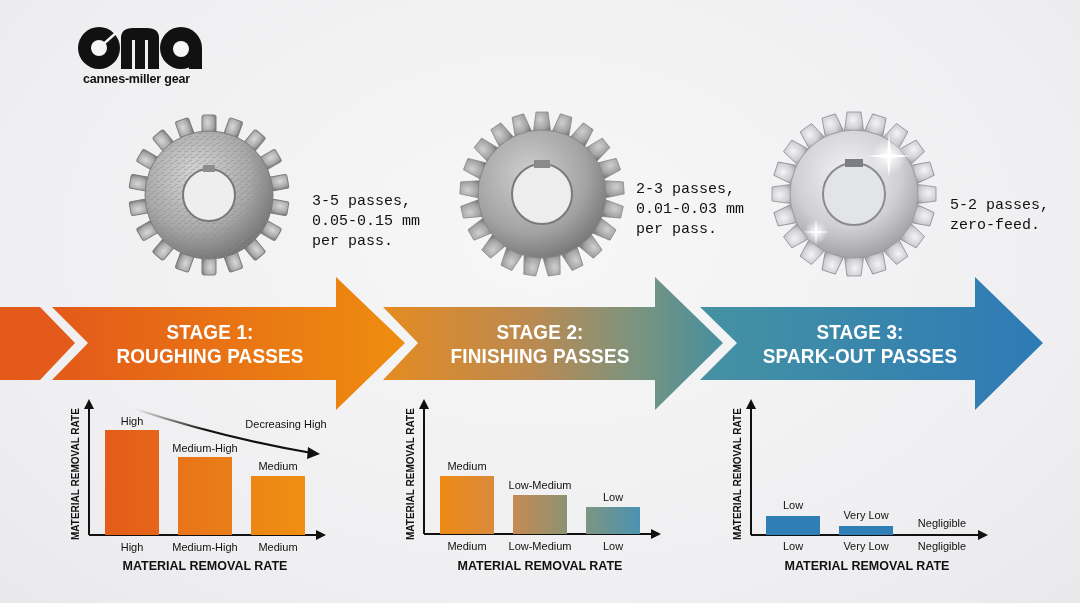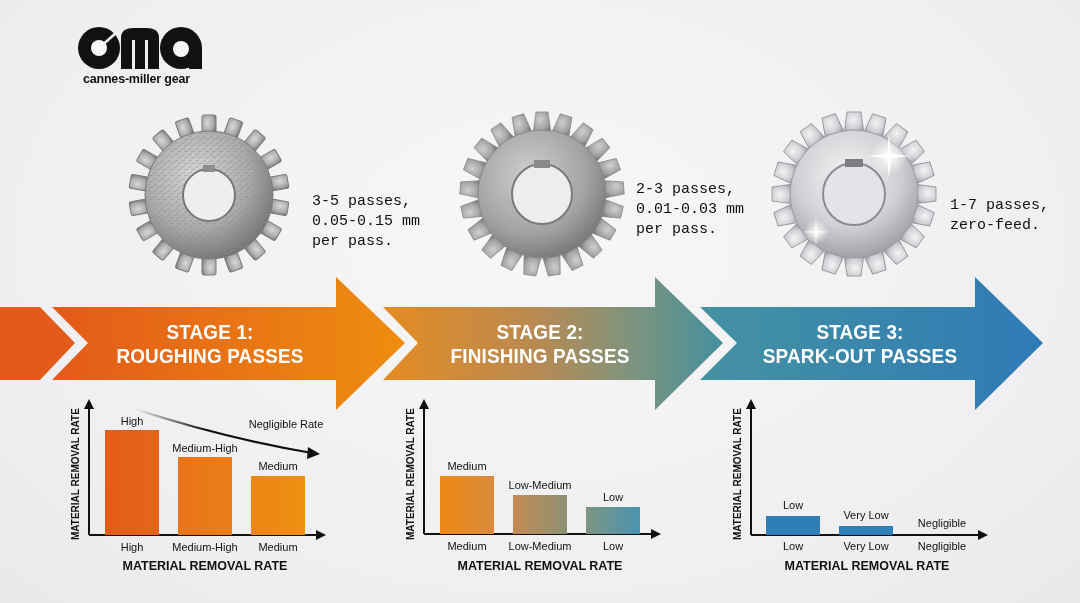--- a/index.html
+++ b/index.html
@@ -172,21 +172,21 @@
     <path d="M-7 -82 L7 -82 L10 -60 L-10 -60 Z" transform="rotate(342)"></path>
   </g>
   <circle r="64" fill="url(#g3)" stroke="#9a9ba0"></circle>
   <circle r="31" fill="#e3e4e8" stroke="#8a8b90" stroke-width="2"></circle>
   <rect x="-9" y="-35" width="18" height="8" fill="#7d7e83"></rect>
   <circle cx="35" cy="-38" r="18" fill="url(#spark)"></circle>
   <path d="M35 -60 L37 -40 L57 -38 L37 -36 L35 -16 L33 -36 L13 -38 L33 -40 Z" fill="#fff"></path>
   <circle cx="-38" cy="38" r="12" fill="url(#spark)"></circle>
   <path d="M-38 24 L-37 37 L-24 38 L-37 39 L-38 52 L-39 39 L-52 38 L-39 37 Z" fill="#fff"></path>
 </svg>
-<div class="gear-note" style="left:950px;top:172px">1-7 passes,
+<div class="gear-note" style="left:950px;top:172px">5-2 passes,
 zero-feed.</div>
 
 <svg class="abs flow" width="1080" height="150" viewBox="0 0 1080 150">
   <defs>
     <linearGradient id="a1" x1="0" x2="1" y1="0" y2="0">
       <stop offset="0" stop-color="#e35a1a"></stop>
         <stop offset="1" stop-color="#ee8d0f"></stop>
     </linearGradient>
     <linearGradient id="a2" x1="0" x2="1" y1="0" y2="0">
       <stop offset="0" stop-color="#e58b22"></stop>
@@ -237,21 +237,21 @@
     <path d="M75 14 Q160 42 252 58" fill="none" stroke="url(#curve)" stroke-width="2.2"></path>
     <path d="M248 52 L260 59 L247 64 Z" fill="#111"></path>
   </svg>
   <div class="ylabel" style="left:10px;top:145px">MATERIAL REMOVAL RATE</div>
   <div class="bar" style="left:45px;top:35px;width:54px;height:105px;background:linear-gradient(90deg,#e35c18,#e6651a)"></div>
   <div class="bar" style="left:118px;top:62px;width:54px;height:78px;background:linear-gradient(90deg,#e8741a,#eb7e18)"></div>
   <div class="bar" style="left:191px;top:81px;width:54px;height:59px;background:linear-gradient(90deg,#ec8614,#ef8f12)"></div>
   <div class="bar-label" style="left:42px;top:20px;width:60px">High</div>
   <div class="bar-label" style="left:105px;top:47px;width:80px">Medium-High</div>
   <div class="bar-label" style="left:188px;top:65px;width:60px">Medium</div>
-  <div class="bar-label" style="left:176px;top:23px;width:100px">Negligible Rate</div>
+  <div class="bar-label" style="left:176px;top:23px;width:100px">Decreasing High</div>
   <div class="tick-label" style="left:42px;top:146px;width:60px">High</div>
   <div class="tick-label" style="left:105px;top:146px;width:80px">Medium-High</div>
   <div class="tick-label" style="left:188px;top:146px;width:60px">Medium</div>
   <div class="xaxis-title" style="left:40px;top:164px;width:210px">MATERIAL REMOVAL RATE</div>
 </div>
 
 <div class="chart" style="left:395px;top:395px">
   <svg class="abs" style="left:0;top:0" width="310" height="190">
     <line x1="29" y1="12" x2="29" y2="139" stroke="#111" stroke-width="2"></line>
     <path d="M24 14 L29 4 L34 14 Z" fill="#111"></path>

